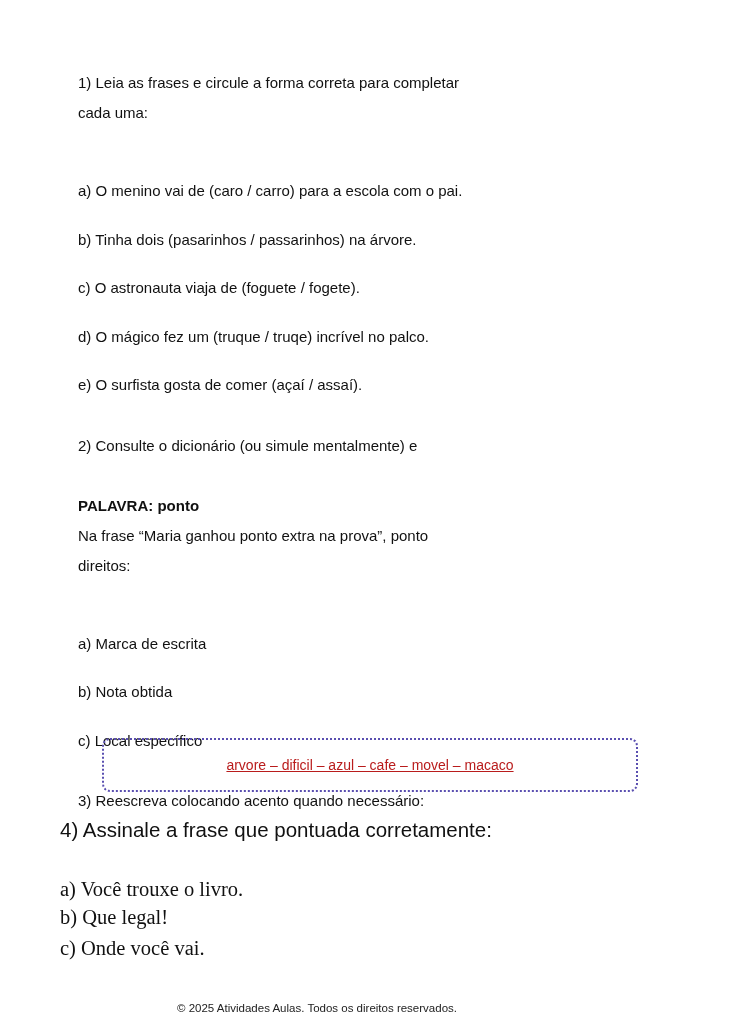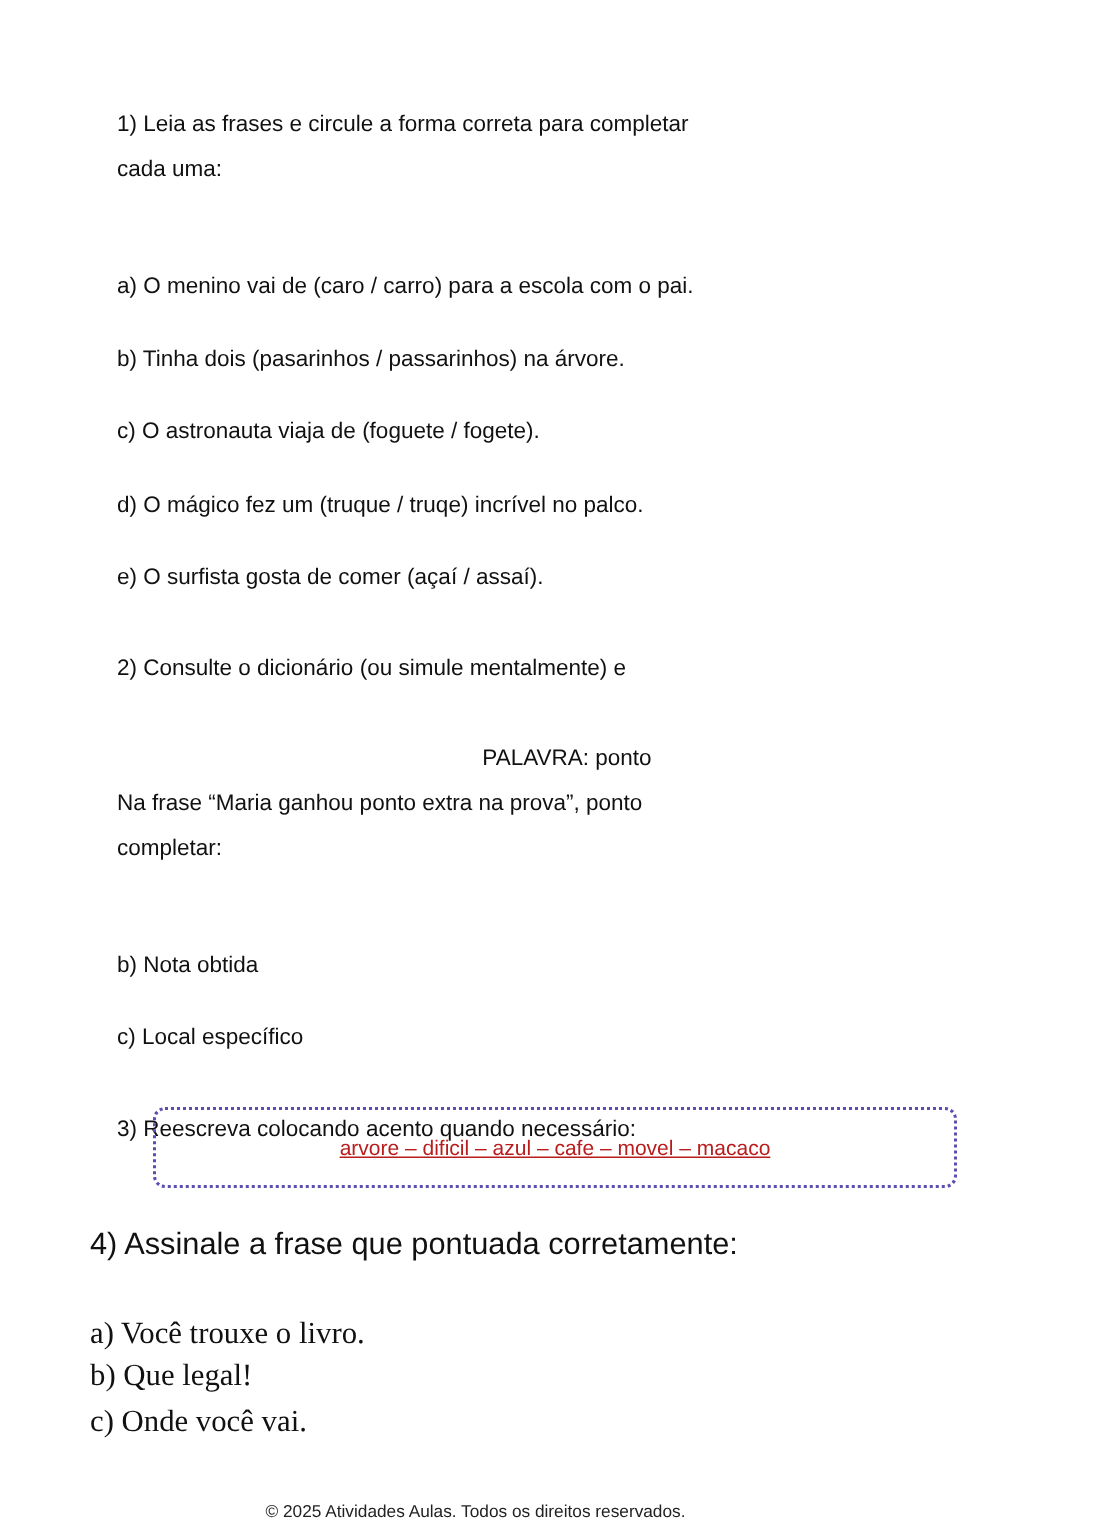--- a/index.html
+++ b/index.html
@@ -18,21 +18,21 @@
     .page {
       position: absolute;
       left: 78px;
       top: 68px;
       width: 600px;
       font-size: 15px;
       line-height: 30px;
     }
     .line { display: block; white-space: nowrap; }
     .gap { height: 30px; }
-    .bold { font-weight: normal; text-align: center; }
+    .bold { font-weight: bold; }
     .options .line { line-height: 30.5px; margin-top: 18px; }
     .word-box {
       position: absolute;
       left: 102px;
       top: 738px;
       width: 536px;
       height: 54px;
       border: 2.5px dotted #5a4fb0;
       border-radius: 8px;
       box-sizing: border-box;
@@ -80,23 +80,24 @@
     </div>
   </div>
 
   <div class="gap"></div>
 
   <div>
     <span class="line">2) Consulte o dicionário (ou simule mentalmente) e</span>
     <div class="gap"></div>
     <span class="line bold">PALAVRA: ponto</span>
     <span class="line">Na frase “Maria ganhou ponto extra na prova”, ponto</span>
-    <span class="line">completar:</span>
+    <span class="line">direitos:</span>
     <div class="gap"></div>
     <div class="options">
+      <span class="line">a) Marca de escrita</span>
       <span class="line">b) Nota obtida</span>
       <span class="line">c) Local específico</span>
     </div>
   </div>
 
   <div class="gap"></div>
 
   <span class="line">3) Reescreva colocando acento quando necessário:</span>
 </div>
 

